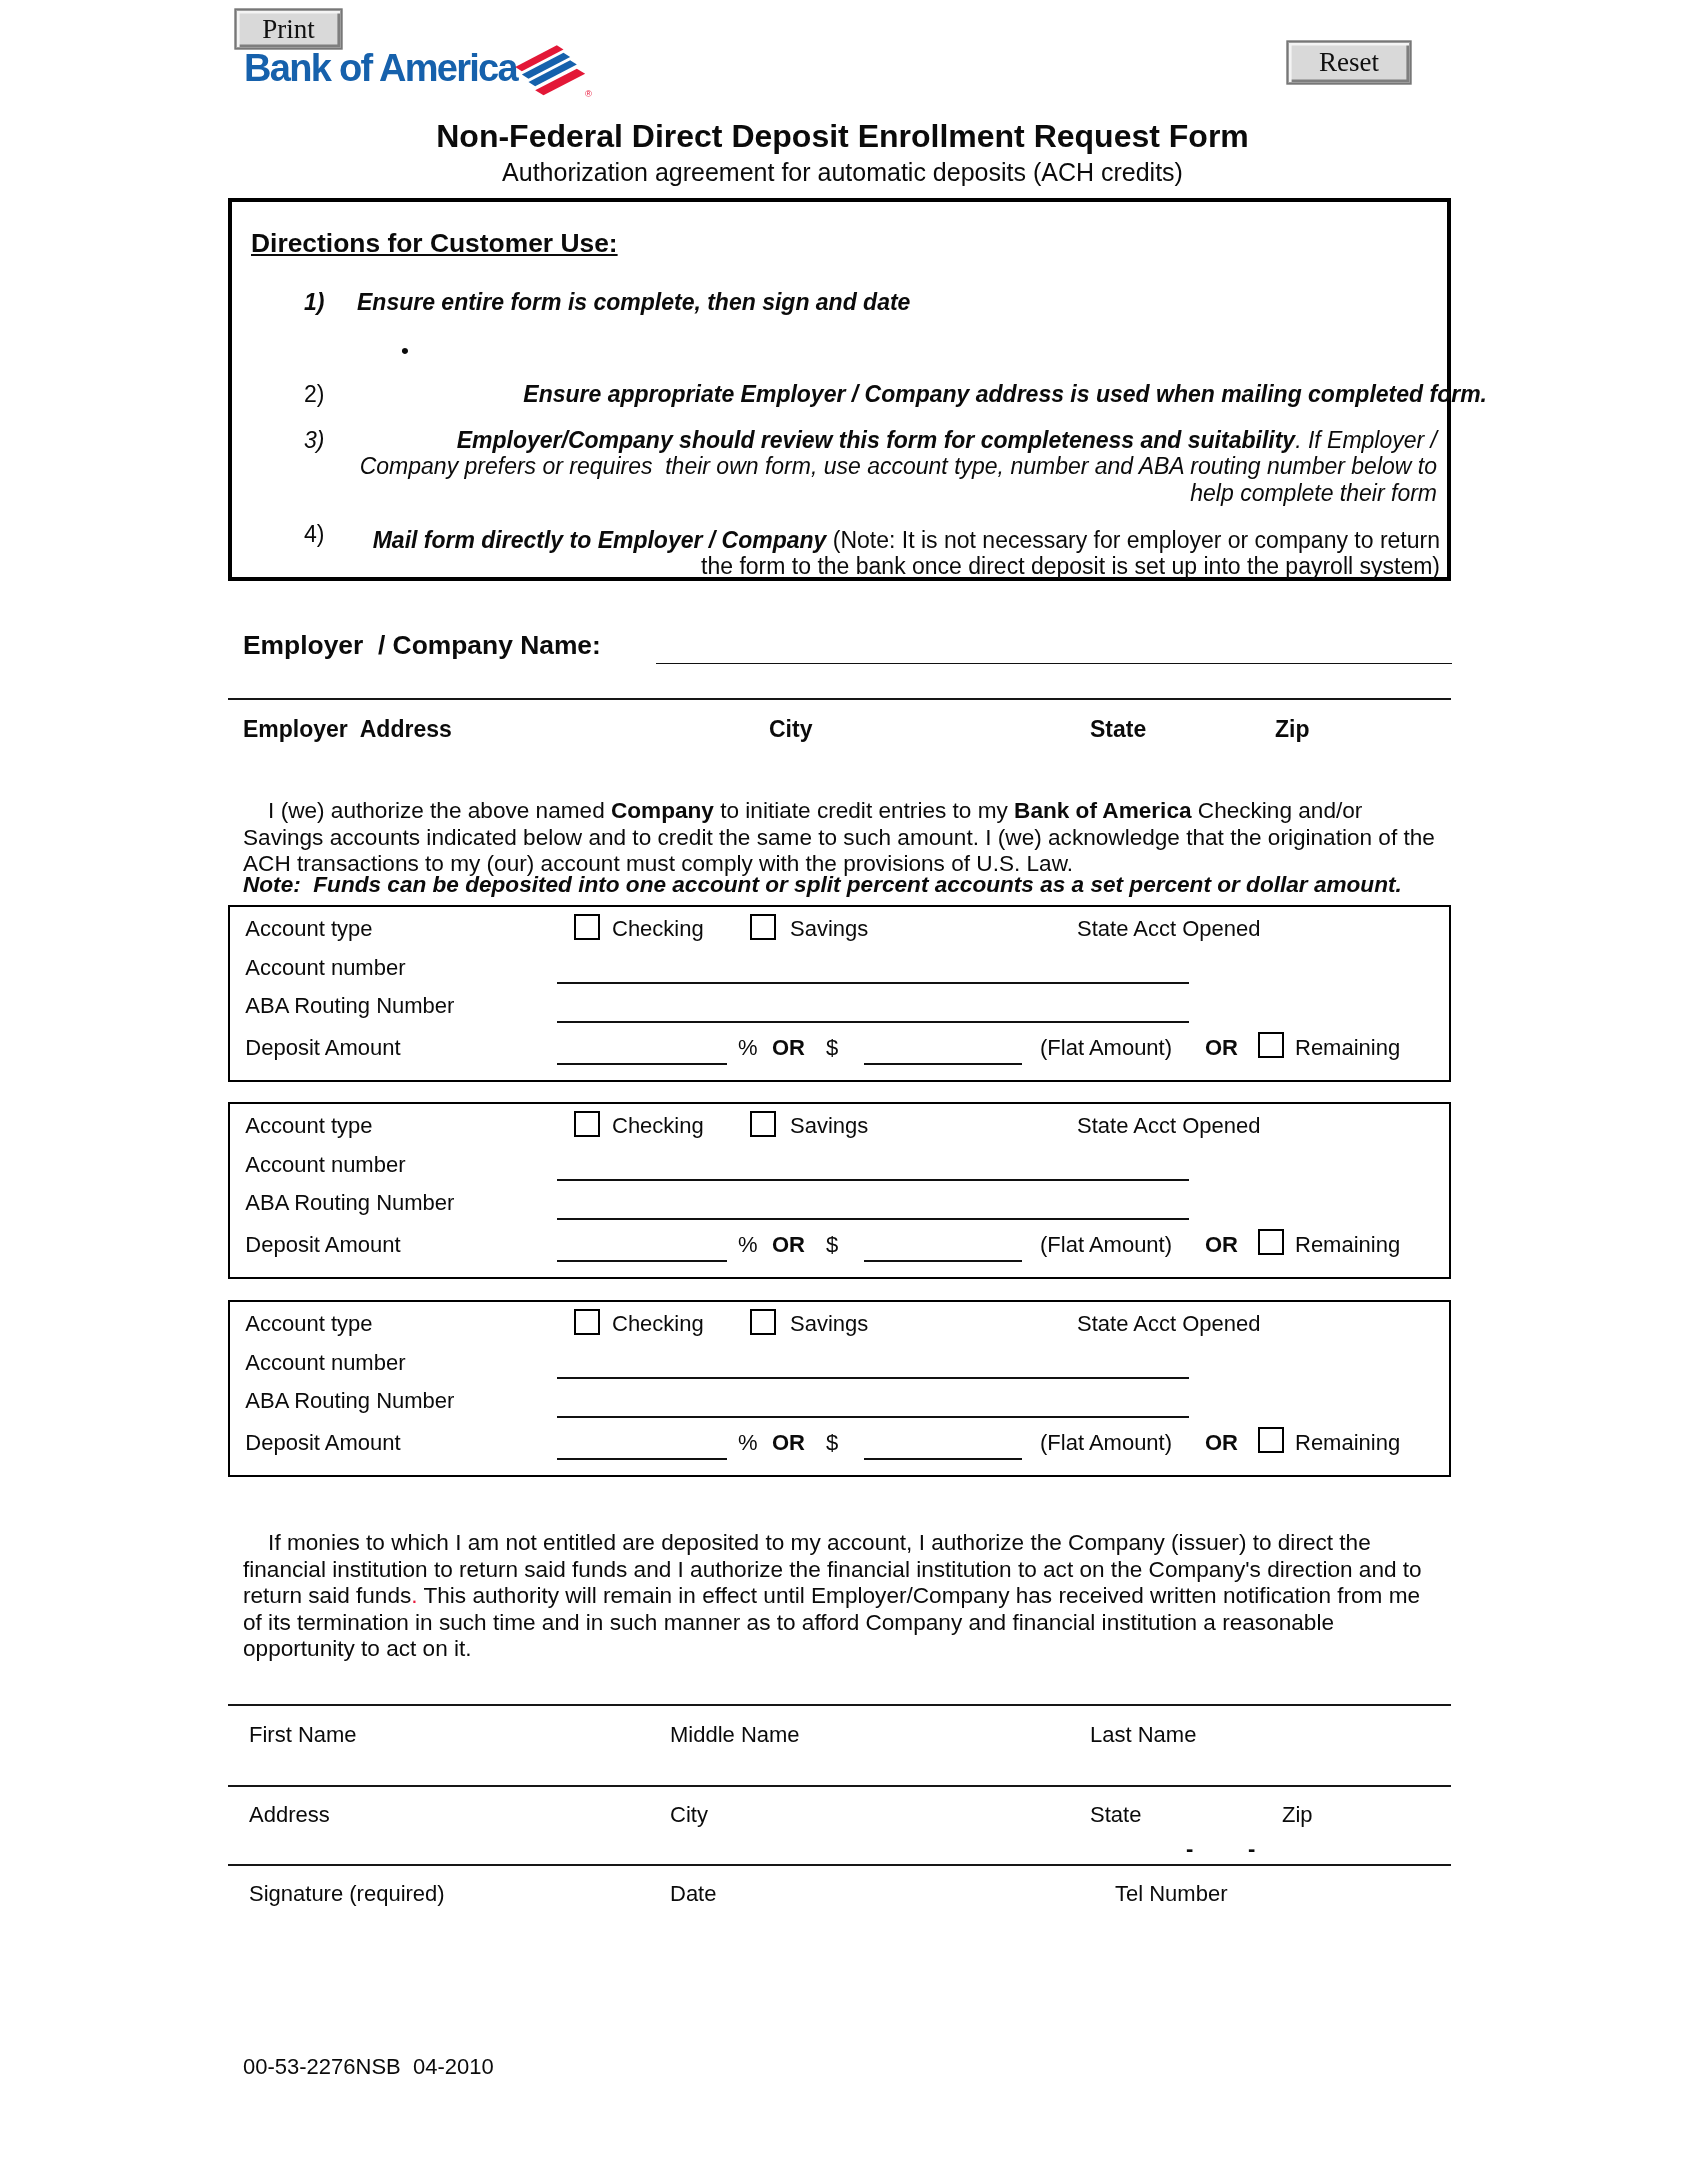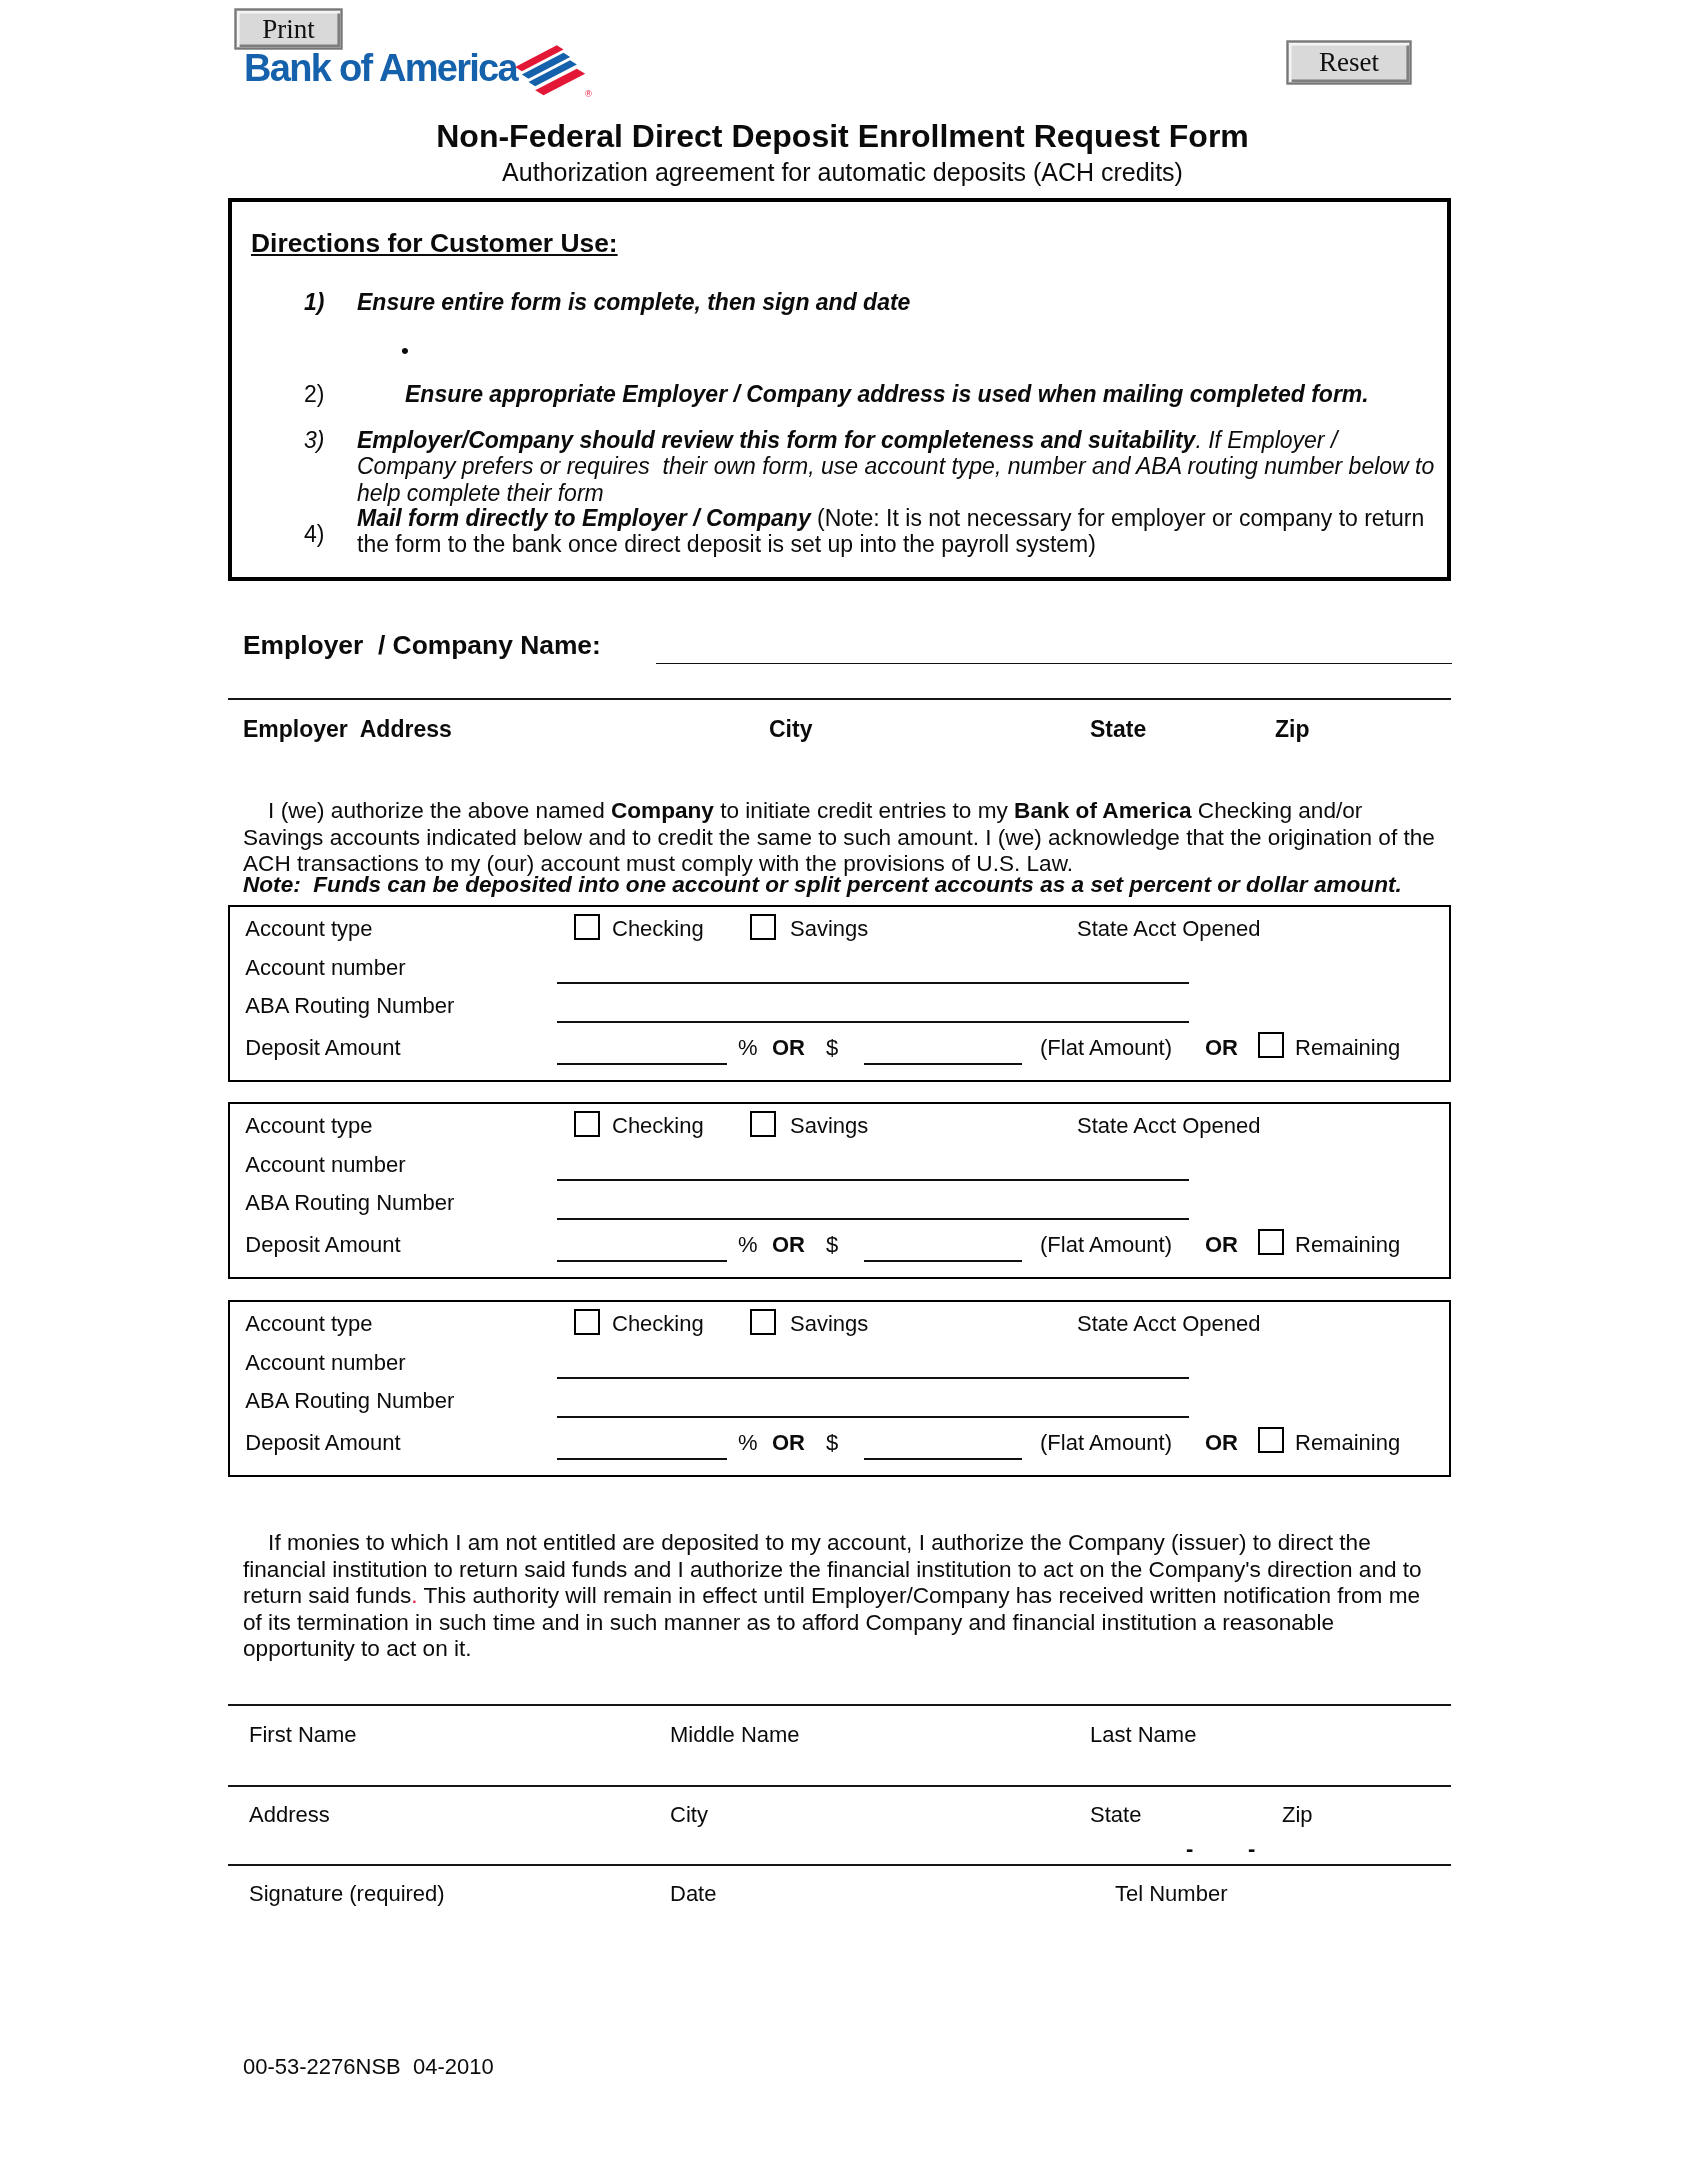--- a/index.html
+++ b/index.html
@@ -15,21 +15,21 @@
   .t26 { font-size:22.6px; }
   .t27 { font-size:23px; }
   .btn {
     position:absolute; box-sizing:border-box; background:#d9d9d9;
     border:1.7px solid #9c9c9c;
     box-shadow: inset 2.6px 2.6px 0 #f4f4f4, inset -2.6px -2.6px 0 #7e7e7e, 0 0 0 1.7px #777;
     font-family:"Liberation Serif", serif; font-size:27px; color:#101010;
     display:flex; align-items:center; justify-content:center; cursor:pointer;
   }
   .box {
-    position:absolute; box-sizing:border-box; border:4.3px solid #000; background:#fff;
+    position:absolute; box-sizing:border-box; border:4.3px solid #000; background:#fff;text-align:right;
   }
   .blk {
     position:absolute; box-sizing:border-box; border:2.6px solid #000; background:#fff;
   }
   .hline { position:absolute; height:0; border-bottom:2.6px solid #161616; }
   .uline { position:absolute; height:0; border-bottom:2.6px solid #111; }
   .uline2 { position:absolute; height:0; border-bottom:1.7px solid #111; }
   .cb {
     position:absolute; box-sizing:border-box; width:26.4px; height:26.4px;
     border:2.6px solid #000; background:#fff; cursor:pointer;
@@ -79,21 +79,21 @@
     <div class="abs t27" style="left:125px; top:179px; width:1082px;margin-left:48px;">
       <span class="bi pre">Ensure appropriate Employer / Company address is used when mailing completed form</span><span class="bi pre">.</span>
     </div>
 
     <div class="abs i t27" style="left:72px; top:225px;">3)</div>
     <div class="abs t27" style="left:125px; top:225px; width:1080px; line-height:26.4px;">
       <span class="bi pre">Employer/Company should review this form for completeness and suitability</span><span class="i pre">. If Employer / Company prefers or requires  their own form, use account type, number and ABA routing number below to help complete their form</span>
     </div>
 
     <div class="abs t27" style="left:72px; top:319px;">4)</div>
-    <div class="abs t27" style="left:125px; top:303px; width:1083px; line-height:26.4px;">
+    <div class="abs t27" style="left:125px; top:325px; width:1083px; line-height:26.4px;">
       <span class="bi pre">Mail form directly to Employer / Company </span><span class="pre">(Note: It is not necessary for employer or company to return the form to the bank once direct deposit is set up into the payroll system)</span>
     </div>
   </div>
 
   <div class="abs b pre" style="left:243px; top:630px; font-size:26.4px;">Employer  / Company Name:</div>
   <div class="uline2" style="left:656px; top:663px; width:796px;"></div>
 
   <div class="hline" style="left:228px; top:698px; width:1223px;"></div>
 
   <div class="abs b t27 pre" style="left:243px; top:716px;">Employer  Address</div>

